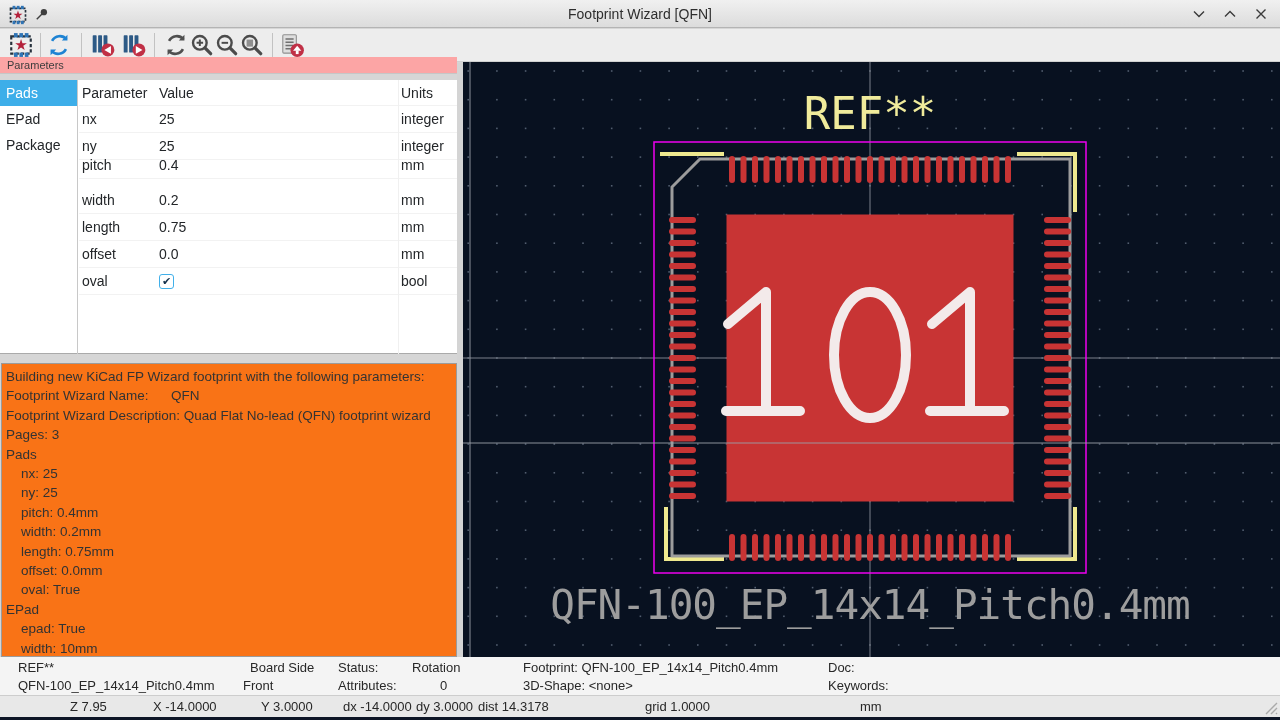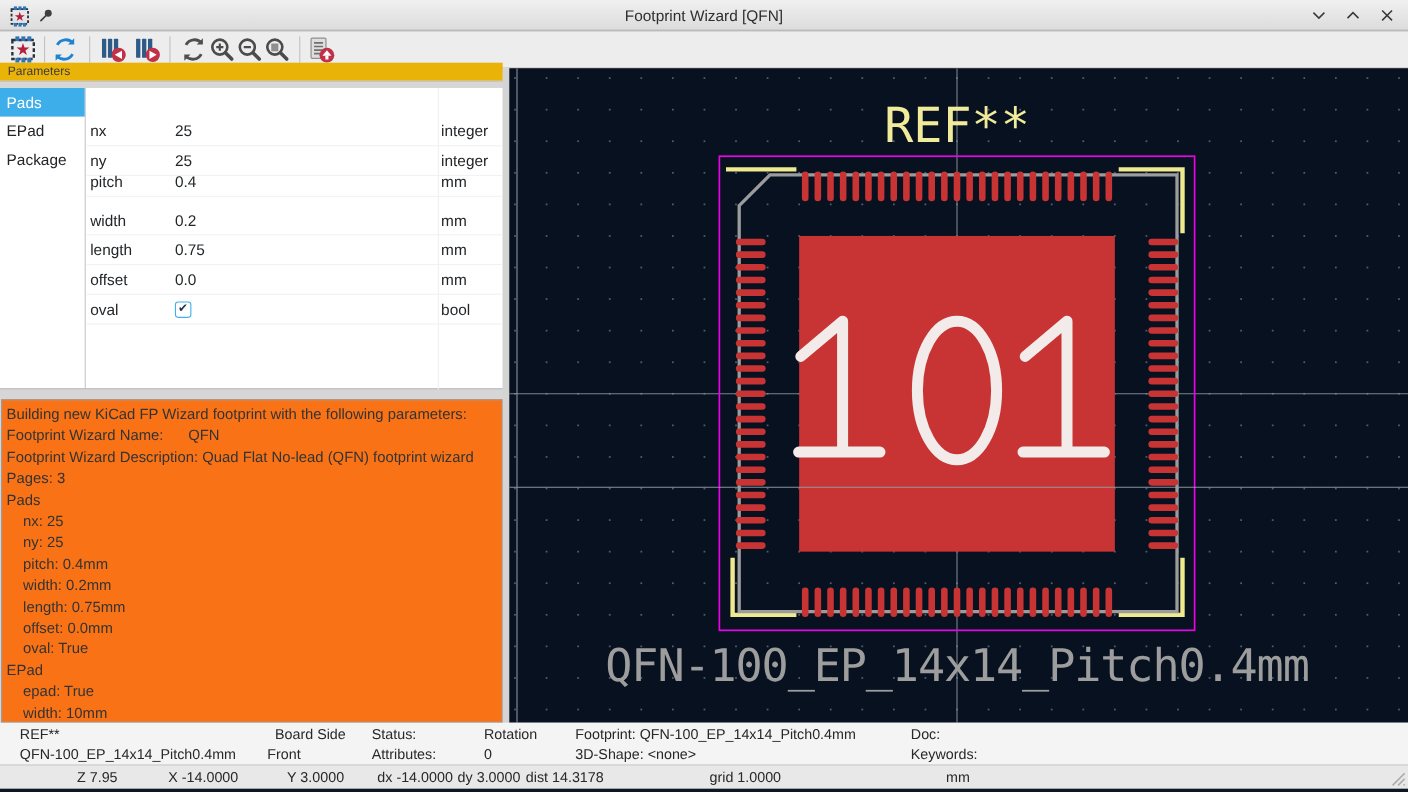--- a/index.html
+++ b/index.html
@@ -16,21 +16,21 @@
   .winbtns{position:absolute;right:12px;top:0;height:28px;display:flex;gap:17px;align-items:center;}
   .winbtn{width:14px;height:14px;cursor:default;}
 
   
   .toolbar{position:absolute;top:29px;left:0;width:1280px;height:33px;
     background:#ededed;border-bottom:1px solid #d0d0d0;box-sizing:border-box;}
   .tbtn{position:absolute;top:3px;width:26px;height:26px;}
   .tsep{position:absolute;top:4px;width:1px;height:24px;background:#c2c2c2;}
 
   
-  .caption{position:absolute;top:57px;left:0;width:457px;height:17px;background:#eab308;
+  .caption{position:absolute;top:57px;left:0;width:457px;height:17px;background:#fca5a5;
     border-bottom:1px solid #c6c6c6;box-sizing:border-box;font-size:11px;color:#3d3d3d;
     line-height:16px;padding-left:7px;}
   .params{position:absolute;top:80px;left:0;width:457px;height:274px;background:#ffffff;
     border-bottom:1px solid #aaaaaa;box-sizing:border-box;}
   .pagelist{position:absolute;left:0;top:0;width:78px;height:274px;border-right:1px solid #c8c8c8;box-sizing:border-box;}
   .pageitem{height:26px;line-height:26px;padding-left:6px;font-size:14px;color:#232629;}
   .pageitem.sel{background:#3daee9;color:#ffffff;}
   .ptable{position:absolute;left:79px;top:0;right:0;height:274px;}
   .prow{position:absolute;left:0;width:378px;height:27px;line-height:27px;font-size:14px;color:#232629;}
   .phead{height:26px;line-height:26px;}
@@ -169,20 +169,25 @@
   </div>
 
   <div class="caption">Parameters</div>
   <div class="params">
     <div class="pagelist" id="page-list">
         <div class="pageitem sel">Pads</div>
         <div class="pageitem">EPad</div>
         <div class="pageitem">Package</div>
       </div>
     <div class="ptable">
+      <div class="prow phead rowline">
+        <span class="c-param">Parameter</span>
+        <span class="c-value">Value</span>
+        <span class="c-units">Units</span>
+      </div>
       <div id="param-rows">
           <div class="prow rowline" style="top: 26px;">
             <span class="c-param">nx</span>
             <span class="c-value">25</span>
             <span class="c-units">integer</span>
           </div>
           <div class="prow rowline" style="top: 53px;">
             <span class="c-param">ny</span>
             <span class="c-value">25</span>
             <span class="c-units">integer</span>
@@ -948,21 +953,21 @@
         <text x="407" y="67" text-anchor="middle" font-size="44" font-family="&quot;DejaVu Sans Mono&quot;, monospace" fill="#f0eb9b">REF**</text>
         <text x="407" y="557" text-anchor="middle" font-size="41" font-family="&quot;DejaVu Sans Mono&quot;, monospace" fill="#9d9d9d" letter-spacing="-1">QFN-100_EP_14x14_Pitch0.4mm</text>
         <path d="M7 0V595M0 381H817" stroke="#9aa0a8" stroke-width="1" fill="none" opacity="0.9"></path>
       </svg>
   </div>
 
   <div class="statusarea">
     <span class="srow1" style="left:18px">REF**</span>
     <span class="srow1" style="left:250px">Board Side</span>
     <span class="srow1" style="left:338px">Status:</span>
-    <span class="srow1" style="left:440px">Rotation</span>
+    <span class="srow1" style="left:412px">Rotation</span>
     <span class="srow1" style="left:523px">Footprint: QFN-100_EP_14x14_Pitch0.4mm</span>
     <span class="srow1" style="left:828px">Doc:</span>
     <span class="srow2" style="left:18px">QFN-100_EP_14x14_Pitch0.4mm</span>
     <span class="srow2" style="left:243px">Front</span>
     <span class="srow2" style="left:338px">Attributes:</span>
     <span class="srow2" style="left:440px">0</span>
     <span class="srow2" style="left:523px">3D-Shape: &lt;none&gt;</span>
     <span class="srow2" style="left:828px">Keywords:</span>
   </div>
 

